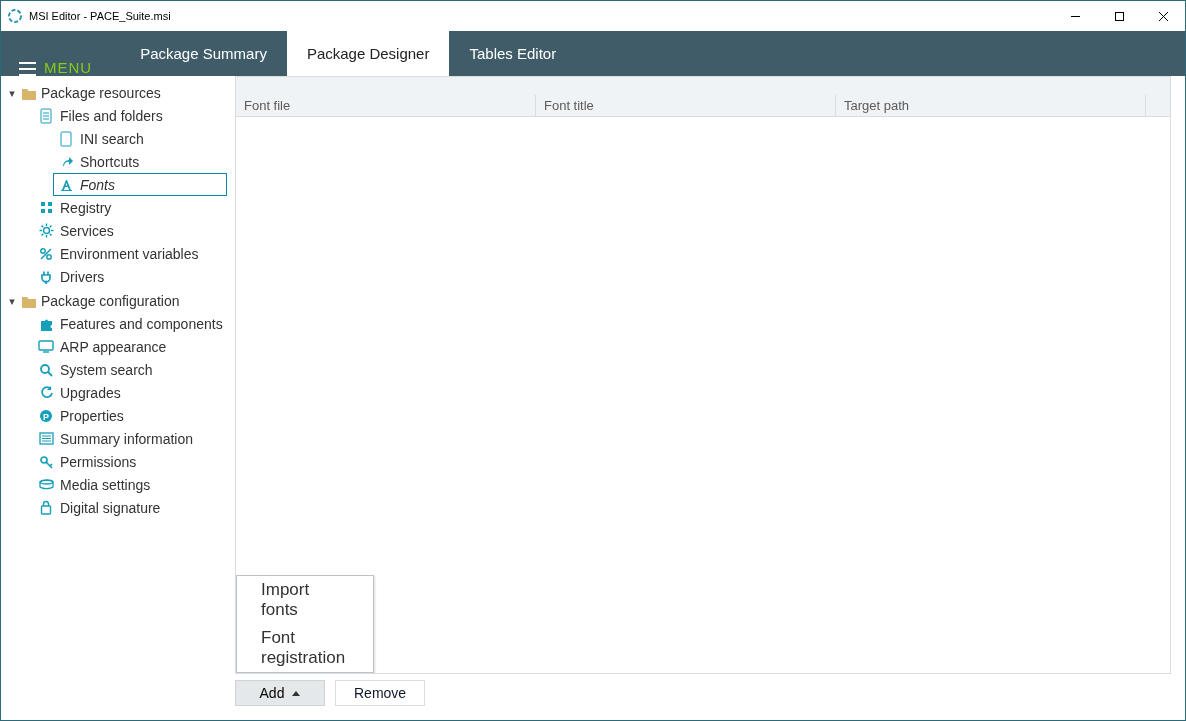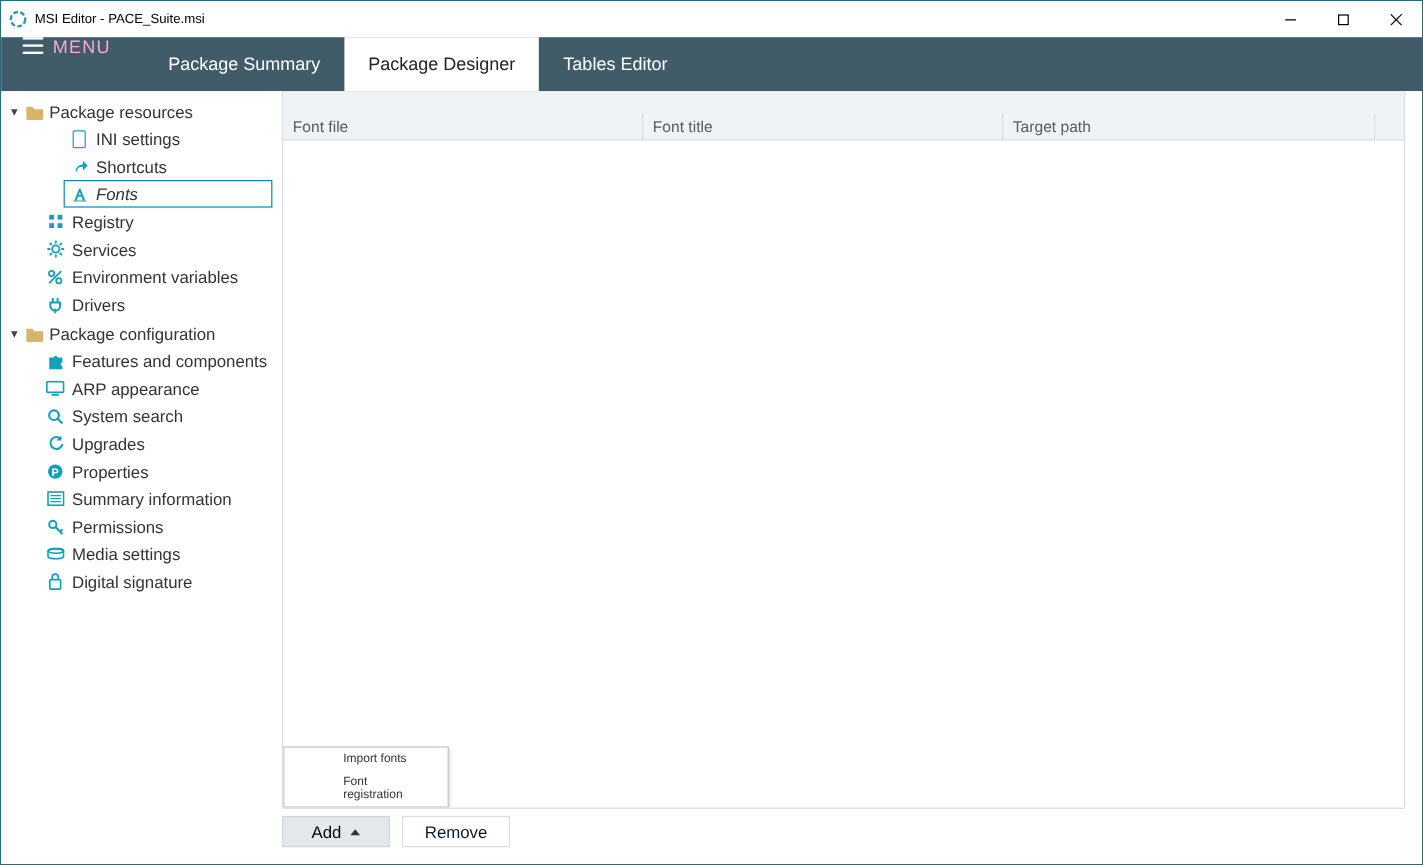--- a/index.html
+++ b/index.html
@@ -8,21 +8,21 @@
   
   .titlebar { height: 30px; background: #fff; display: flex; align-items: center; padding-left: 6px; }
   .titlebar .app-icon { width: 16px; height: 16px; margin-right: 6px; color: #2b8ca6; }
   .titlebar .title-text { flex: 0 0 auto; font-size: 11px; color: #000; }
   .titlebar .spacer { flex: 1; }
   .win-controls { display: flex; height: 100%; }
   .win-btn { width: 44px; height: 30px; display: flex; align-items: center; justify-content: center; background: transparent; border: none; cursor: pointer; }
   .win-btn svg { width: 11px; height: 11px; stroke: #000; fill: none; }
   
   .toolbar { height: 45px; background: #3f5c68; display: flex; align-items: stretch; }
-  .menu-btn { display: flex; align-items: flex-start; gap: 8px; color: #f9a8d4; padding: 0 18px; cursor: pointer; background: transparent; border: none; font-size: 15px; letter-spacing: 1px; }
+  .menu-btn { display: flex; align-items: flex-end; gap: 8px; color: #84cc16; padding: 0 18px; cursor: pointer; background: transparent; border: none; font-size: 15px; letter-spacing: 1px; }
   .menu-btn .ham { width: 17px; height: 14px; display: flex; flex-direction: column; justify-content: space-between; }
   .menu-btn .ham span { height: 2px; background: #fff; width: 100%; }
   .tabs { display: flex; align-items: stretch; margin-left: 10px; }
   .tab { display: flex; align-items: center; padding: 0 20px; color: #fff; font-size: 15px; cursor: pointer; border: none; background: transparent; }
   .tab.active { background: #fff; color: #222; }
   
   .body { flex: 1; display: flex; overflow: hidden; background: #fff; }
   
   .sidebar { width: 232px; padding: 6px 6px 6px 6px; overflow-y: auto; }
   .tree { list-style: none; }
@@ -47,21 +47,21 @@
   .filter-btn svg { width: 14px; height: 14px; stroke: #5b99a8; fill: none; }
   .table { border: 1px solid #d7dde0; flex: 1; display: flex; flex-direction: column; background: #fff; overflow: hidden; }
   .thead { display: flex; background: #f0f3f5; border-bottom: 1px solid #d7dde0; height: 40px; align-items: flex-end; }
   .th { padding: 3px 8px; font-size: 13px; color: #5a5a5a; border-right: 1px solid #d7dde0; display: flex; align-items: center; }
   .th.c1 { flex: 0 0 300px; }
   .th.c2 { flex: 0 0 300px; }
   .th.c3 { flex: 1; }
   .th.c4 { flex: 0 0 24px; border-right: none; }
   .tbody { flex: 1; position: relative; }
   .popup { position: absolute; left: 0px; bottom: 0px; width: 138px; background: #fff; border: 1px solid #bfc2c4; box-shadow: 1px 1px 2px rgba(0,0,0,.15); }
-  .popup-item { padding: 4px 24px; font-size: 10px; cursor: pointer; margin-left: 25px; }
+  .popup-item { padding: 4px 24px; font-size: 17px; cursor: pointer; }
   .table-footer { display: flex; gap: 10px; padding-top: 6px; }
   .btn { height: 26px; border: 1px solid #cfd4d7; background: #f4f6f7; padding: 0 18px; font-size: 14px; cursor: pointer; display: flex; align-items: center; gap: 8px; }
   .btn.add { background: #e4e8ea; border-color: #cfd4d7; min-width: 90px; justify-content: center; }
   .btn .tri { width: 0; height: 0; border-left: 4px solid transparent; border-right: 4px solid transparent; border-bottom: 5px solid #333; }
   .btn.remove { background: #fff; color: #0f172a; border-color: #dcdcdc; min-width: 90px; justify-content: center; cursor: default; }
 </style>
 </head>
 <body>
 
 <div class="window">
@@ -116,28 +116,39 @@
       <ul class="tree" id="tree-root">
           <li class="tree-branch">
             <div class="branch-head">
               <span class="chevron">▾</span>
               <svg class="folder-icon" viewBox="0 0 16 13">
                 <path d="M1 2 h5 l1.5 2 H15 v8 a1 1 0 0 1 -1 1 H2 a1 1 0 0 1 -1 -1 Z" fill="#d8b36a"></path>
               </svg>
               <span class="branch-label">Package resources</span>
             </div>
             <ul class="tree-children">
+              <li class="tree-item">
+                <span class="nicon">
+                  <svg width="14" height="16" viewBox="0 0 14 16">
+                    <rect x="2" y="1" width="10" height="14" rx="1" fill="none" stroke="#159fb8"></rect>
+                    <line x1="4" y1="5" x2="10" y2="5" stroke="#159fb8"></line>
+                    <line x1="4" y1="8" x2="10" y2="8" stroke="#159fb8"></line>
+                    <line x1="4" y1="11" x2="10" y2="11" stroke="#159fb8"></line>
+                  </svg>
+                </span>
+                <span class="nlabel">Files and folders</span>
+              </li>
               <ul class="tree-children tree-sub">
                 <li class="tree-item">
                   <span class="nicon">
                     <svg width="14" height="16" viewBox="0 0 14 16">
                       <rect x="2" y="1" width="10" height="14" rx="1" fill="none" stroke="#159fb8"></rect>
                     </svg>
                   </span>
-                  <span class="nlabel">INI settings</span>
+                  <span class="nlabel">INI search</span>
                 </li>
                 <li class="tree-item">
                   <span class="nicon">
                     <svg width="15" height="14" viewBox="0 0 15 14">
                       <path d="M4 11 A6 6 0 0 1 10 5 L10 2 L14 6 L10 10 L10 7 A4 4 0 0 0 5 11 Z" fill="#159fb8"></path>
                     </svg>
                   </span>
                   <span class="nlabel">Shortcuts</span>
                 </li>
                 <li class="tree-item selected">

